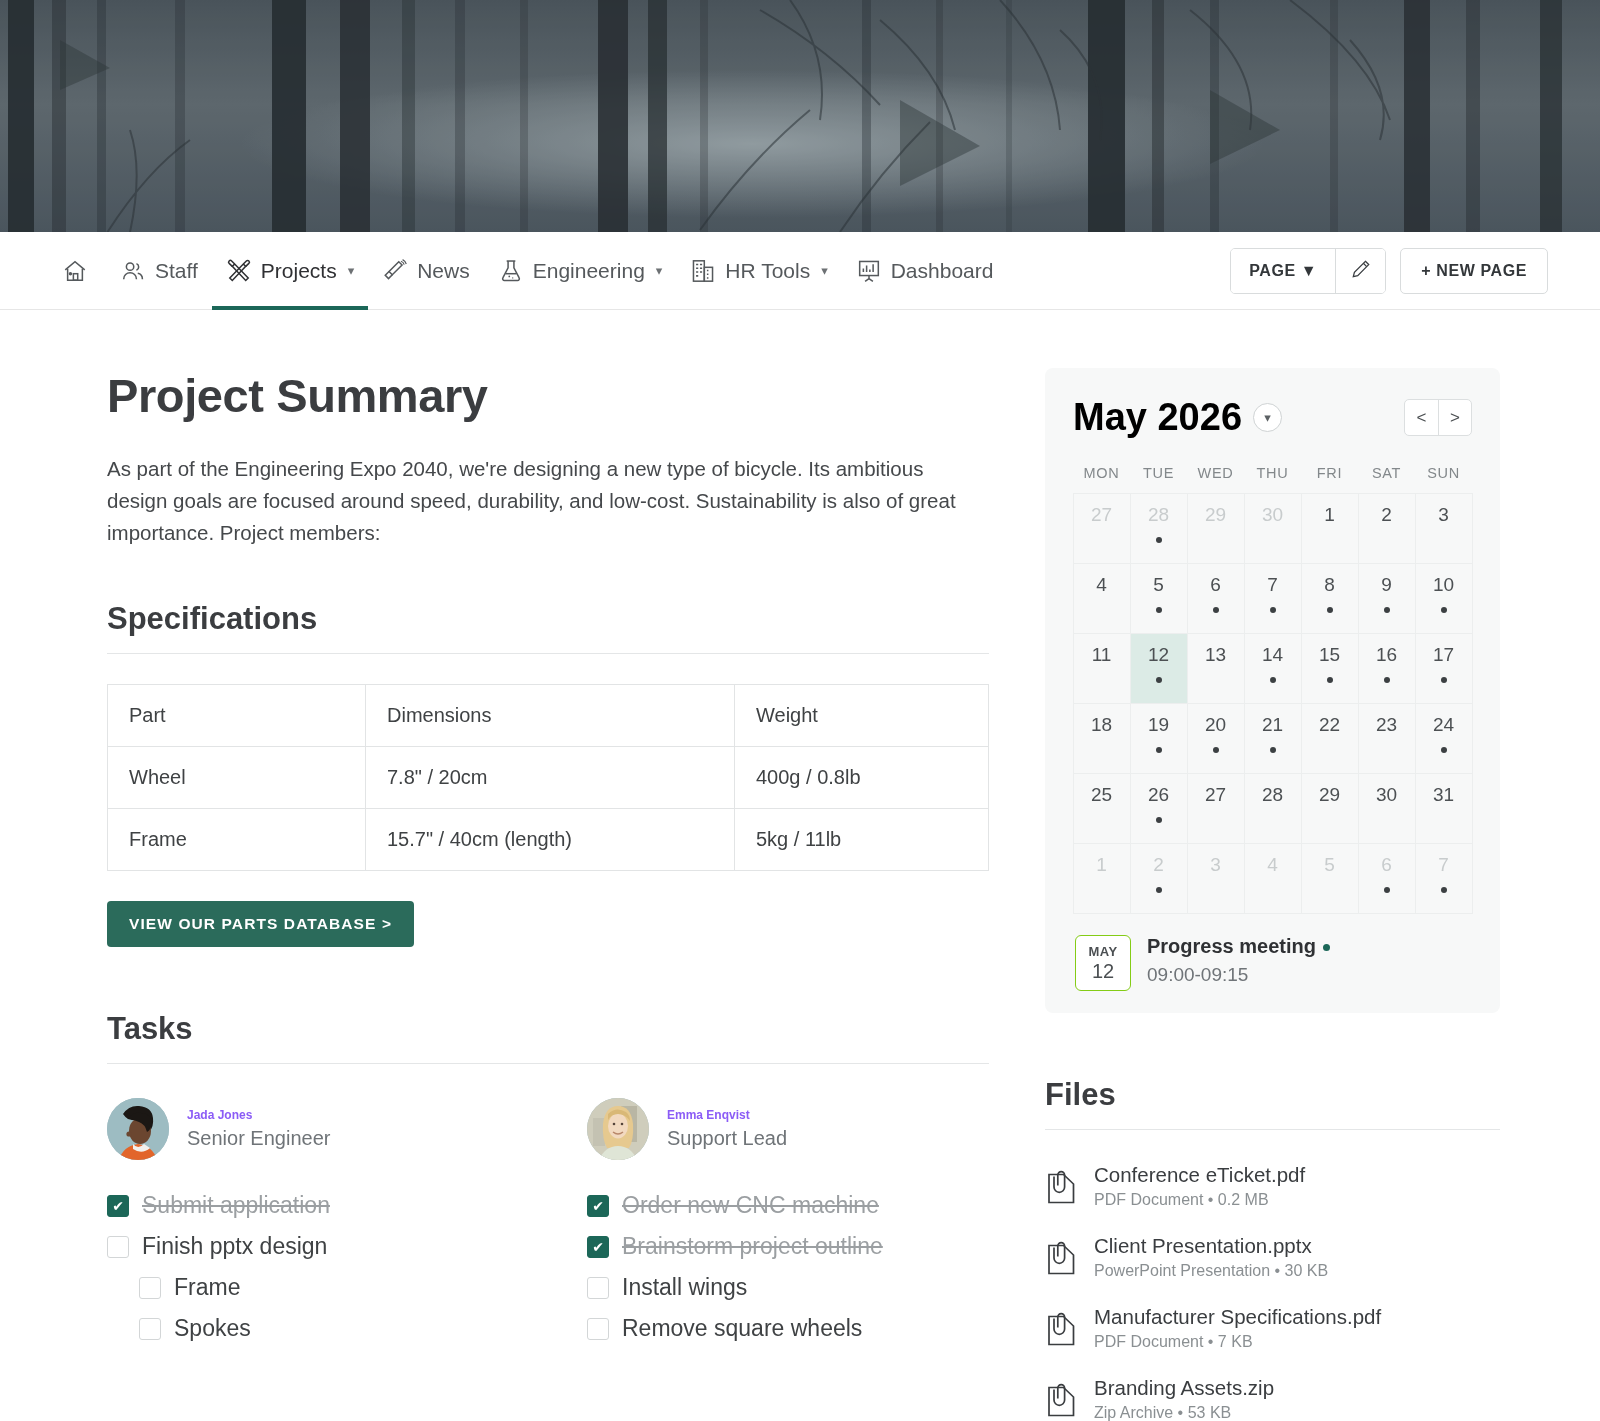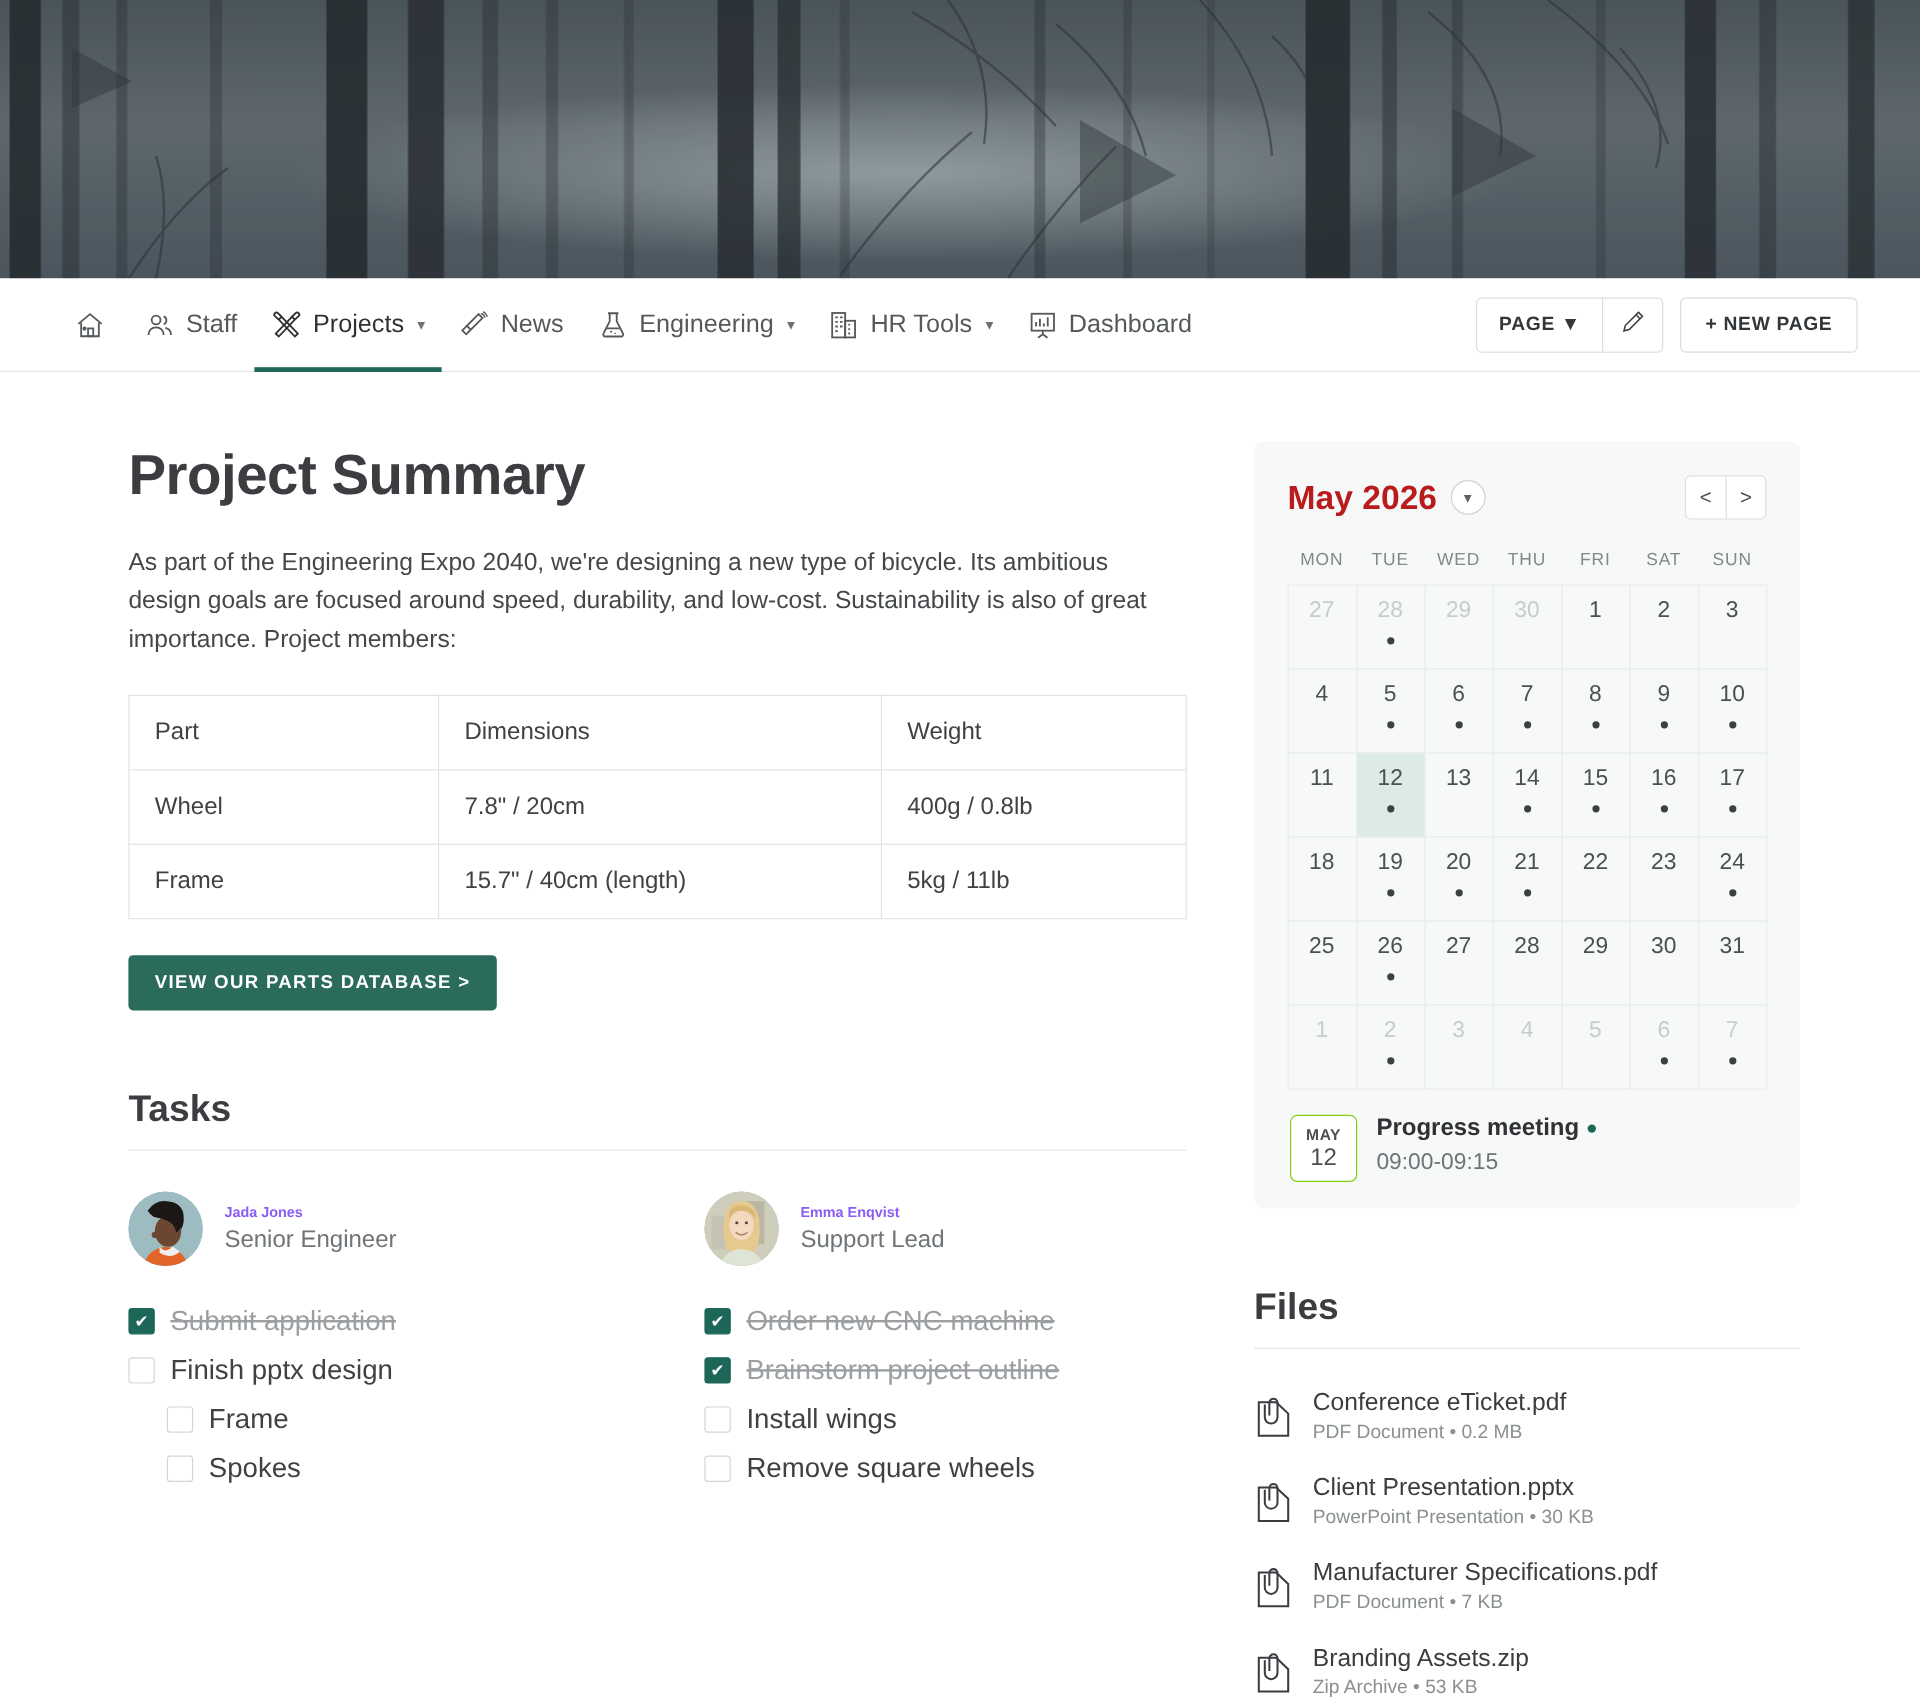--- a/index.html
+++ b/index.html
@@ -145,21 +145,21 @@
     cursor: pointer;
   }
 
   
   .cal-card {
     background: #f7f8f8;
     border-radius: 8px;
     padding: 28px 28px 22px 28px;
   }
   .cal-head { display: flex; align-items: center; margin-bottom: 26px; }
-  .cal-title { font-size: 28px; font-weight: bold; color: #b91c1c; }
+  .cal-title { font-size: 38px; font-weight: bold; color: #000000; }
   .cal-chev {
     width: 29px; height: 29px; border-radius: 50%;
     border: 1px solid #cfd3d4; margin-left: 11px;
     display: flex; align-items: center; justify-content: center;
     color: #5c6164; font-size: 13px; cursor: pointer; background: #fff;
   }
   .cal-nav {
     margin-left: auto; display: flex;
     border: 1px solid #dcdfe0; border-radius: 5px; overflow: hidden; background: #fff;
   }
@@ -420,20 +420,21 @@
     <div class="newpage-btn">+ NEW PAGE</div>
   </div>
 </div>
 
 <div class="page">
 
   <div class="col-main">
     <h1 class="title">Project Summary</h1>
     <p class="intro">As part of the Engineering Expo 2040, we're designing a new type of bicycle. Its ambitious design goals are focused around speed, durability, and low-cost. Sustainability is also of great importance. Project members:</p>
 
+    <h2 class="section">Specifications</h2>
 
     <table class="spec">
       <tbody id="spec-body">
           <tr>
             <td>Part</td>
             <td>Dimensions</td>
             <td>Weight</td>
           </tr>
           <tr>
             <td>Wheel</td>

